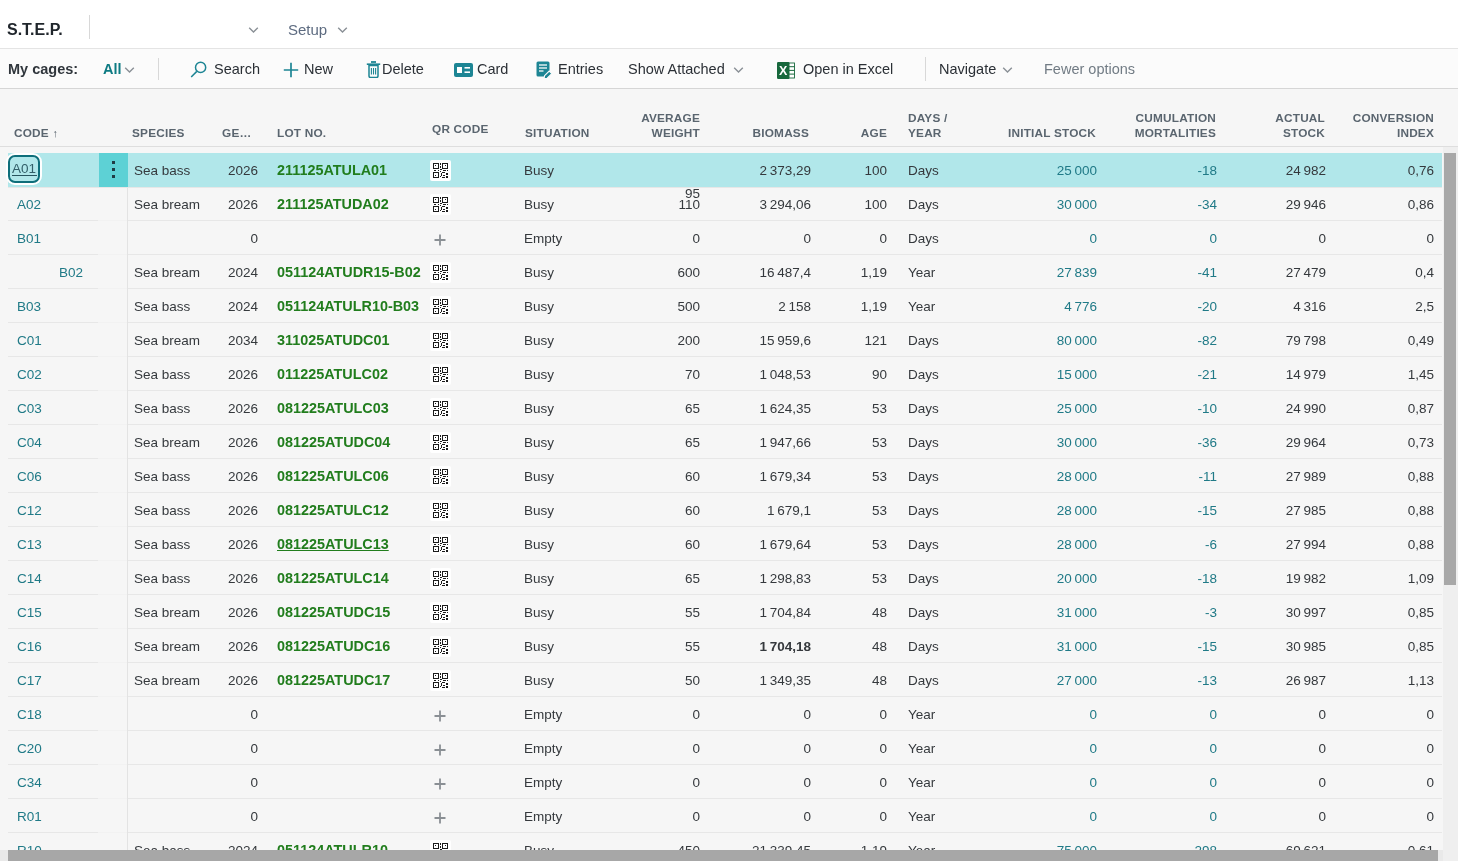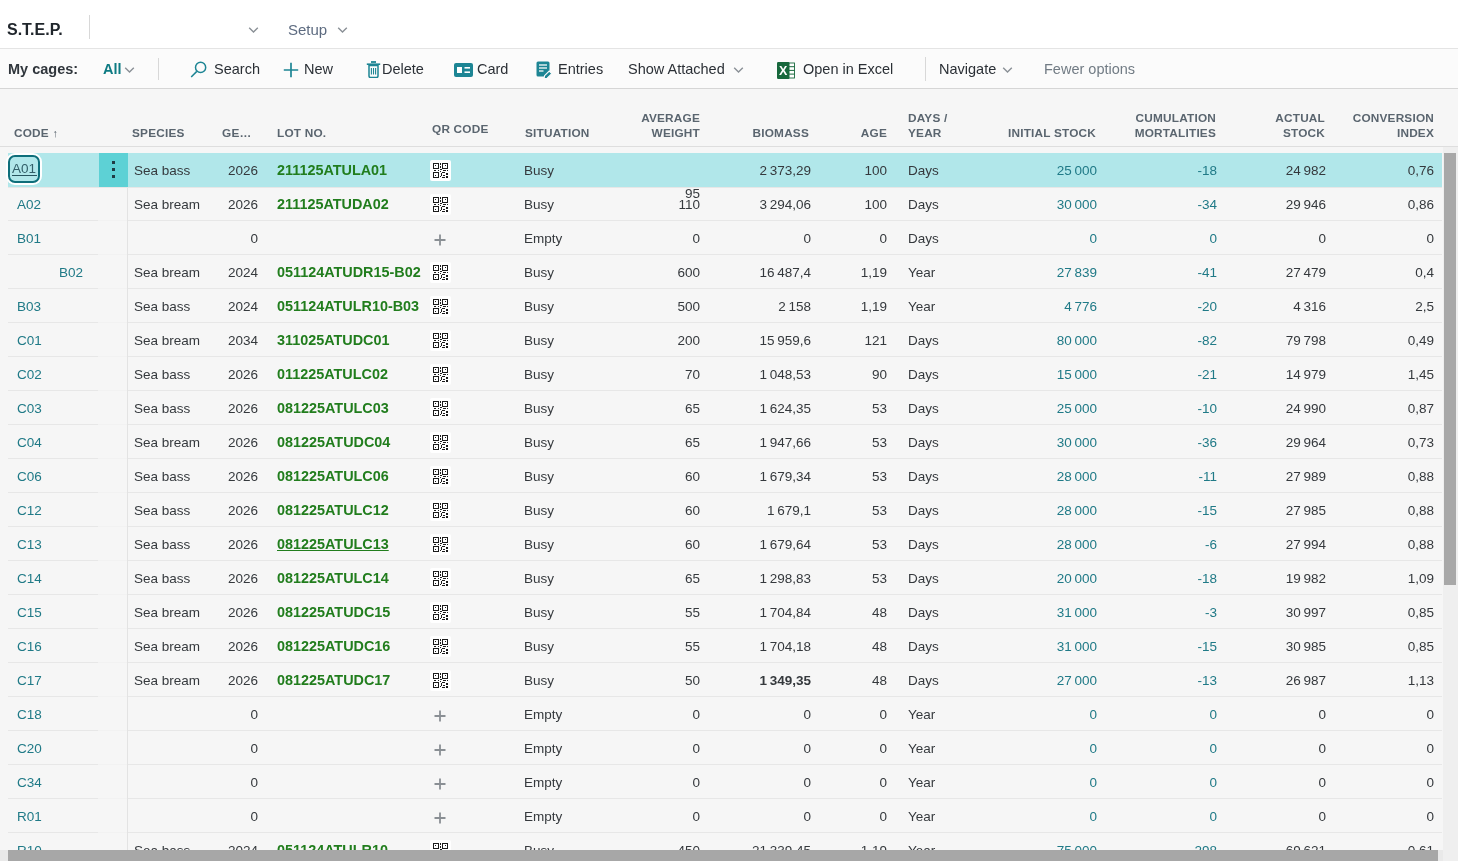--- a/index.html
+++ b/index.html
@@ -516,21 +516,21 @@
           <g fill="#1c1c1c">
             <path d="M0 0h5v1h-5z M0 1h1v4h-1z M4 1h1v4h-1z M0 4h5v1h-5z M2 2h1v1h-1z"></path>
             <path d="M8 0h5v1h-5z M8 1h1v4h-1z M12 1h1v4h-1z M8 4h5v1h-5z M10 2h1v1h-1z"></path>
             <path d="M0 8h5v1h-5z M0 9h1v4h-1z M4 9h1v4h-1z M0 12h5v1h-5z M2 10h1v1h-1z"></path>
             <path d="M6 0h1v2h-1z M6 3h1v1h-1z M6 5h2v1h-2z M9 6h2v1h-2z M12 6h1v1h-1z M6 7h1v1h-1z M8 8h2v1h-2z M11 9h2v1h-2z M7 9h1v2h-1z M9 10h1v1h-1z M6 11h1v1h-1z M8 12h2v1h-2z M11 11h2v2h-2z M1 6h2v1h-2z M4 6h1v1h-1z"></path>
           </g>
         </svg>
       </span>
       <span class="cell " style="left:516px;">Busy</span>
       <span class="cell " style="right:742px;text-align:right;">55</span>
-      <span class="cell " style="right:631px;text-align:right;">1 704,18</span>
+      <span class="cell " style="right:631px;text-align:right;font-weight:bold;">1 704,18</span>
       <span class="cell " style="right:555px;text-align:right;">48</span>
       <span class="cell " style="left:900px;">Days</span>
       <span class="cell teal" style="right:345px;text-align:right;">31 000</span>
       <span class="cell teal" style="right:225px;text-align:right;">-15</span>
       <span class="cell " style="right:116px;text-align:right;">30 985</span>
       <span class="cell " style="right:8px;text-align:right;">0,85</span>
     </div>
 <div class="row" style="top:515.5px;">
       <span style="position:absolute;left:90px;bottom:-1px;width:29px;height:1px;background:#f2f2f2;"></span>
       <span class="cell teal" style="left:9px;">C17</span>
@@ -542,21 +542,21 @@
           <g fill="#1c1c1c">
             <path d="M0 0h5v1h-5z M0 1h1v4h-1z M4 1h1v4h-1z M0 4h5v1h-5z M2 2h1v1h-1z"></path>
             <path d="M8 0h5v1h-5z M8 1h1v4h-1z M12 1h1v4h-1z M8 4h5v1h-5z M10 2h1v1h-1z"></path>
             <path d="M0 8h5v1h-5z M0 9h1v4h-1z M4 9h1v4h-1z M0 12h5v1h-5z M2 10h1v1h-1z"></path>
             <path d="M6 0h1v2h-1z M6 3h1v1h-1z M6 5h2v1h-2z M9 6h2v1h-2z M12 6h1v1h-1z M6 7h1v1h-1z M8 8h2v1h-2z M11 9h2v1h-2z M7 9h1v2h-1z M9 10h1v1h-1z M6 11h1v1h-1z M8 12h2v1h-2z M11 11h2v2h-2z M1 6h2v1h-2z M4 6h1v1h-1z"></path>
           </g>
         </svg>
       </span>
       <span class="cell " style="left:516px;">Busy</span>
       <span class="cell " style="right:742px;text-align:right;">50</span>
-      <span class="cell " style="right:631px;text-align:center;font-weight:bold;">1 349,35</span>
+      <span class="cell " style="right:631px;text-align:center;">1 349,35</span>
       <span class="cell " style="right:555px;text-align:right;">48</span>
       <span class="cell " style="left:900px;">Days</span>
       <span class="cell teal" style="right:345px;text-align:right;">27 000</span>
       <span class="cell teal" style="right:225px;text-align:right;">-13</span>
       <span class="cell " style="right:116px;text-align:right;">26 987</span>
       <span class="cell " style="right:8px;text-align:right;">1,13</span>
     </div>
 <div class="row" style="top:549.5px;">
       <span style="position:absolute;left:90px;bottom:-1px;width:29px;height:1px;background:#f2f2f2;"></span>
       <span class="cell teal" style="left:9px;">C18</span>

